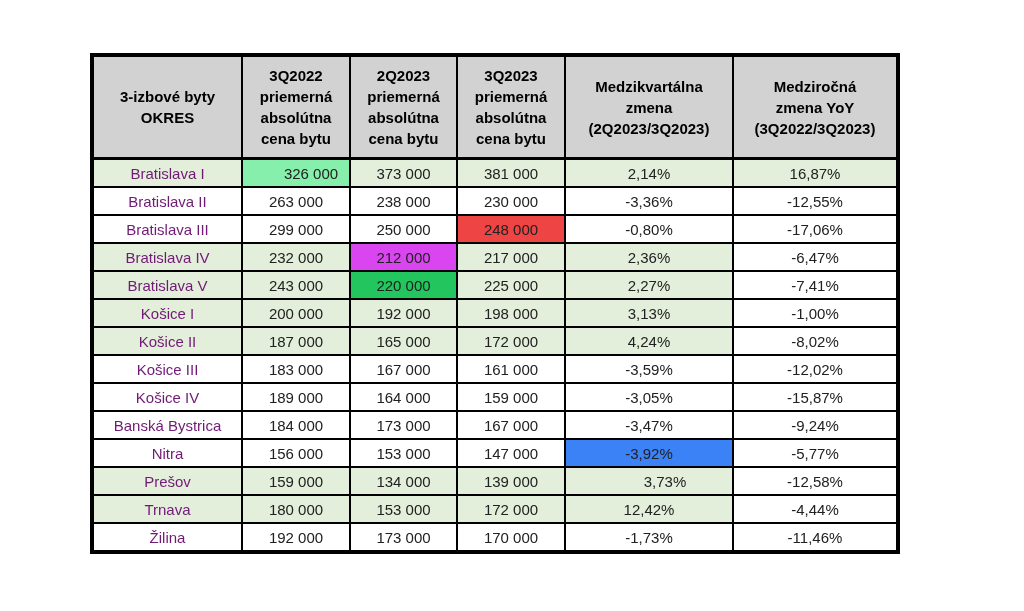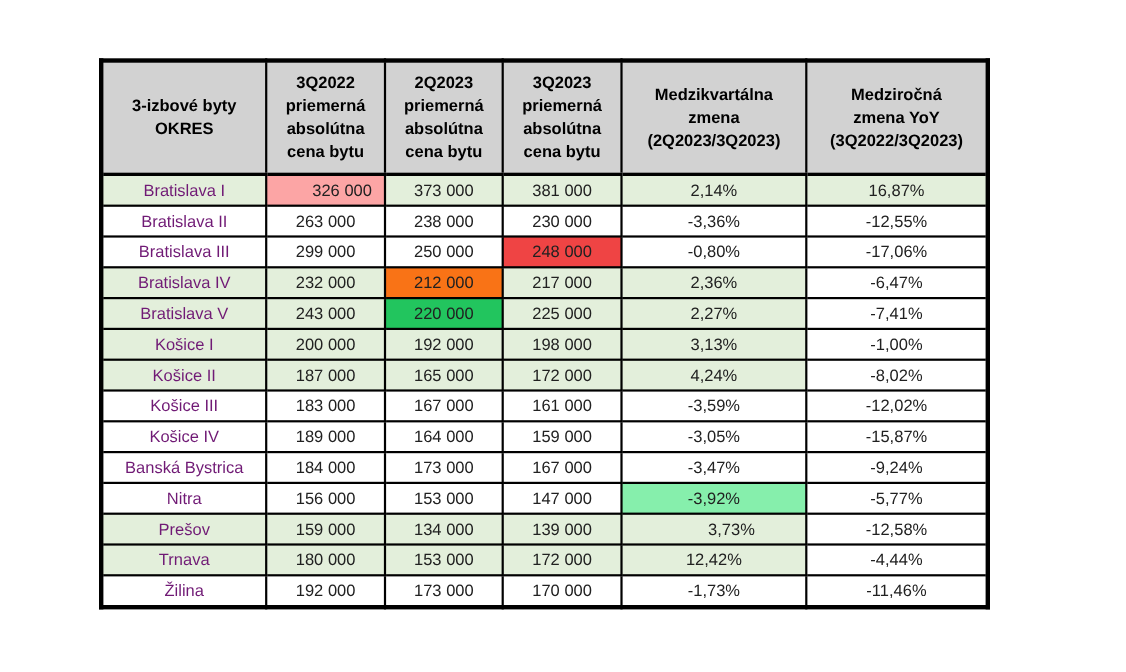--- a/index.html
+++ b/index.html
@@ -92,21 +92,21 @@
 zmena
 (2Q2023/3Q2023)</th>
           <th style="background: rgb(210, 210, 210);">Medziročná
 zmena YoY
 (3Q2022/3Q2023)</th>
         </tr>
     </thead>
     <tbody>
         <tr>
           <td class="name-cell" style="background: rgb(227, 239, 219);">Bratislava I</td>
-          <td style="background: #fca5a5; padding-left: 34px;">326 000</td>
+          <td style="background: #86efac; padding-left: 34px;">326 000</td>
           <td style="background: rgb(227, 239, 219);">373 000</td>
           <td style="background: rgb(227, 239, 219);">381 000</td>
           <td style="background: rgb(227, 239, 219);">2,14%</td>
           <td style="background: rgb(227, 239, 219);">16,87%</td>
         </tr>
         <tr>
           <td class="name-cell" style="background: rgb(255, 255, 255);">Bratislava II</td>
           <td style="background: rgb(255, 255, 255);">263 000</td>
           <td style="background: rgb(255, 255, 255);">238 000</td>
           <td style="background: rgb(255, 255, 255);">230 000</td>
@@ -117,21 +117,21 @@
           <td class="name-cell" style="background: rgb(255, 255, 255);">Bratislava III</td>
           <td style="background: rgb(255, 255, 255);">299 000</td>
           <td style="background: rgb(255, 255, 255);">250 000</td>
           <td style="background: #ef4444;">248 000</td>
           <td style="background: rgb(255, 255, 255);">-0,80%</td>
           <td style="background: rgb(255, 255, 255);">-17,06%</td>
         </tr>
         <tr>
           <td class="name-cell" style="background: rgb(227, 239, 219);">Bratislava IV</td>
           <td style="background: rgb(227, 239, 219);">232 000</td>
-          <td style="background: #f97316;">212 000</td>
+          <td style="background: #d946ef;">212 000</td>
           <td style="background: rgb(227, 239, 219);">217 000</td>
           <td style="background: rgb(227, 239, 219);">2,36%</td>
           <td style="background: rgb(255, 255, 255);">-6,47%</td>
         </tr>
         <tr>
           <td class="name-cell" style="background: rgb(227, 239, 219);">Bratislava V</td>
           <td style="background: rgb(227, 239, 219);">243 000</td>
           <td style="background: #22c55e;">220 000</td>
           <td style="background: rgb(227, 239, 219);">225 000</td>
           <td style="background: rgb(227, 239, 219);">2,27%</td>
@@ -175,21 +175,21 @@
           <td style="background: rgb(255, 255, 255);">173 000</td>
           <td style="background: rgb(255, 255, 255);">167 000</td>
           <td style="background: rgb(255, 255, 255);">-3,47%</td>
           <td style="background: rgb(255, 255, 255);">-9,24%</td>
         </tr>
         <tr>
           <td class="name-cell" style="background: rgb(255, 255, 255);">Nitra</td>
           <td style="background: rgb(255, 255, 255);">156 000</td>
           <td style="background: rgb(255, 255, 255);">153 000</td>
           <td style="background: rgb(255, 255, 255);">147 000</td>
-          <td style="background: #86efac;">-3,92%</td>
+          <td style="background: #3b82f6;">-3,92%</td>
           <td style="background: rgb(255, 255, 255);">-5,77%</td>
         </tr>
         <tr>
           <td class="name-cell" style="background: rgb(227, 239, 219);">Prešov</td>
           <td style="background: rgb(227, 239, 219);">159 000</td>
           <td style="background: rgb(227, 239, 219);">134 000</td>
           <td style="background: rgb(227, 239, 219);">139 000</td>
           <td style="background: rgb(227, 239, 219); padding-left: 36px;">3,73%</td>
           <td style="background: rgb(255, 255, 255);">-12,58%</td>
         </tr>

